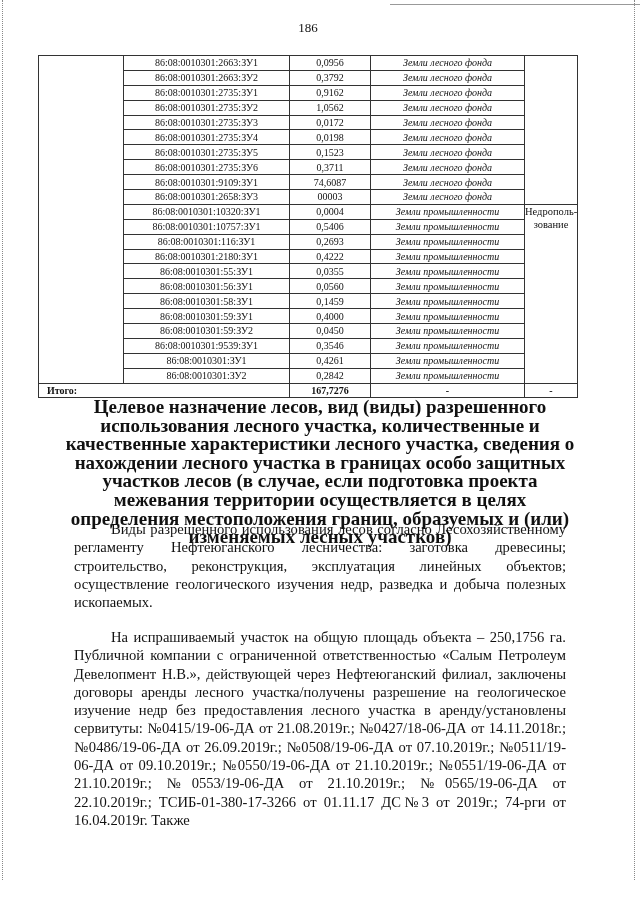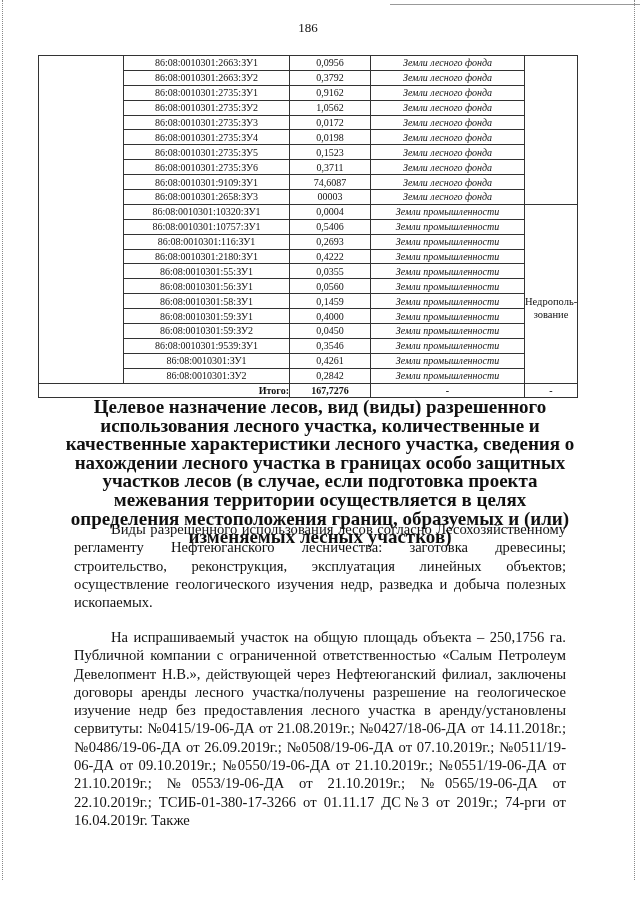--- a/index.html
+++ b/index.html
@@ -8,23 +8,23 @@
   .edge-right { position:absolute; left:634px; top:0; width:2px; height:880px; border-left:1px dotted #888; }
   .edge-top { position:absolute; left:390px; top:4px; width:250px; height:0; border-top:1px solid #999; }
   .page-num { position:absolute; left:0; width:616px; top:20px; text-align:center; font-size:13px; }
   table.parcels { position:absolute; left:38px; top:55px; border-collapse:collapse; table-layout:fixed; width:534px; font-size:10px; }
   table.parcels td { border:1px solid #333; height:13.9px; padding:0; text-align:center; line-height:13px; white-space:nowrap; overflow:hidden; }
   table.parcels td.c1 { width:84px; }
   table.parcels td.c2 { width:165px;margin-top:8px; }
   table.parcels td.c3 { width:80px;font-family:Liberation Serif, serif; }
   table.parcels td.c4 { width:153px;font-style:italic; }
   table.parcels td.c5 { width:52px; vertical-align:top; }
-  table.parcels td.c5 .use { display:block; margin-top:90px; line-height:13px; white-space:normal; font-size:10.5px; }
+  table.parcels td.c5 .use { display:block; line-height:13px; white-space:normal; font-size:10.5px; }
   table.parcels tr.total td { font-weight:bold; }
-  table.parcels tr.total td.lbl { text-align:right; padding-left:2px; }
+  table.parcels tr.total td.lbl { text-align:left; padding-left:8px; }
   .heading { position:absolute; left:60px; width:520px; top:398px; text-align:center; font-weight:bold; font-size:19px; line-height:18.6px; }
   .para { position:absolute; left:74px; width:492px; font-size:14.6px; line-height:18.3px; text-align:justify; text-indent:37px; margin:0; }
   .p1 { top:520px; }
   .p2 { top:628px; }
 </style>
 </head>
 <body>
 
 <div class="edge-left"></div>
 <div class="edge-right"></div>

